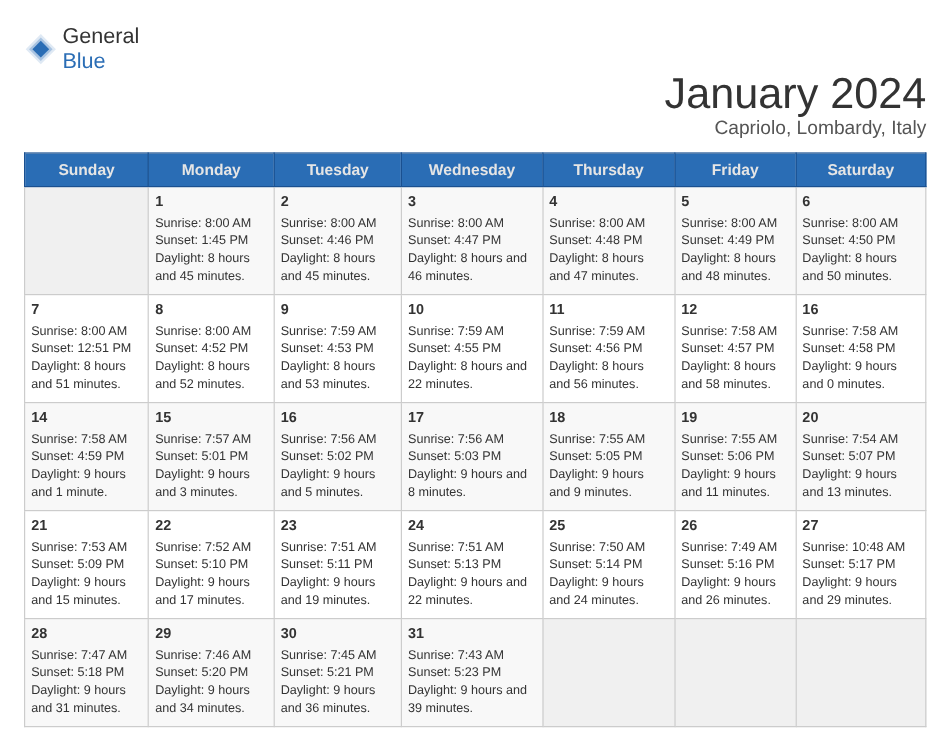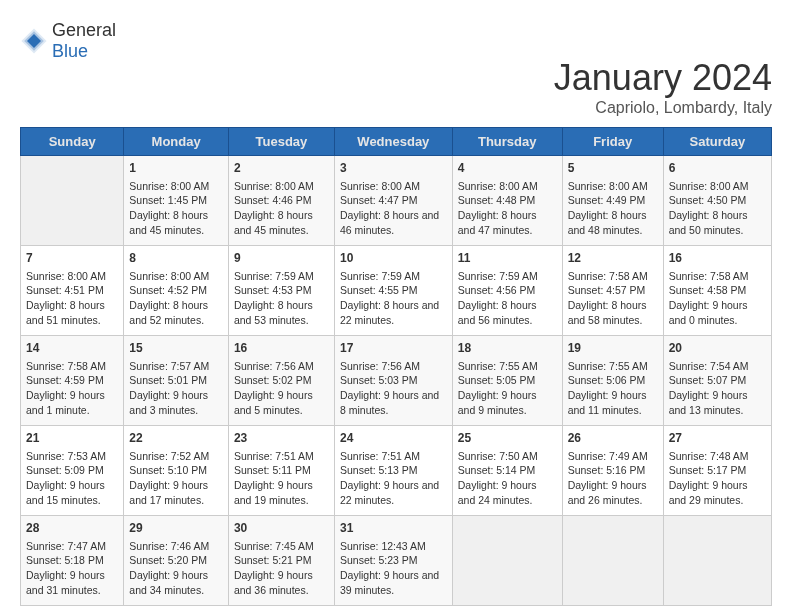--- a/index.html
+++ b/index.html
@@ -150,21 +150,21 @@
           <span class="day-number">6</span>
           <div>Sunrise: 8:00 AM</div>
           <div>Sunset: 4:50 PM</div>
           <div>Daylight: 8 hours and 50 minutes.</div>
         </td>
       </tr>
       <tr>
         <td>
           <span class="day-number">7</span>
           <div>Sunrise: 8:00 AM</div>
-          <div>Sunset: 4:51 PM</div>
+          <div>Sunset: 12:51 PM</div>
           <div>Daylight: 8 hours and 51 minutes.</div>
         </td>
         <td>
           <span class="day-number">8</span>
           <div>Sunrise: 8:00 AM</div>
           <div>Sunset: 4:52 PM</div>
           <div>Daylight: 8 hours and 52 minutes.</div>
         </td>
         <td>
           <span class="day-number">9</span>
@@ -273,21 +273,21 @@
           <div>Daylight: 9 hours and 24 minutes.</div>
         </td>
         <td>
           <span class="day-number">26</span>
           <div>Sunrise: 7:49 AM</div>
           <div>Sunset: 5:16 PM</div>
           <div>Daylight: 9 hours and 26 minutes.</div>
         </td>
         <td>
           <span class="day-number">27</span>
-          <div>Sunrise: 7:48 AM</div>
+          <div>Sunrise: 10:48 AM</div>
           <div>Sunset: 5:17 PM</div>
           <div>Daylight: 9 hours and 29 minutes.</div>
         </td>
       </tr>
       <tr>
         <td>
           <span class="day-number">28</span>
           <div>Sunrise: 7:47 AM</div>
           <div>Sunset: 5:18 PM</div>
           <div>Daylight: 9 hours and 31 minutes.</div>
@@ -299,21 +299,21 @@
           <div>Daylight: 9 hours and 34 minutes.</div>
         </td>
         <td>
           <span class="day-number">30</span>
           <div>Sunrise: 7:45 AM</div>
           <div>Sunset: 5:21 PM</div>
           <div>Daylight: 9 hours and 36 minutes.</div>
         </td>
         <td>
           <span class="day-number">31</span>
-          <div>Sunrise: 12:43 AM</div>
+          <div>Sunrise: 7:43 AM</div>
           <div>Sunset: 5:23 PM</div>
           <div>Daylight: 9 hours and 39 minutes.</div>
         </td>
         <td class="empty-cell"></td>
         <td class="empty-cell"></td>
         <td class="empty-cell"></td>
       </tr>
     </tbody>
 </table>
 

